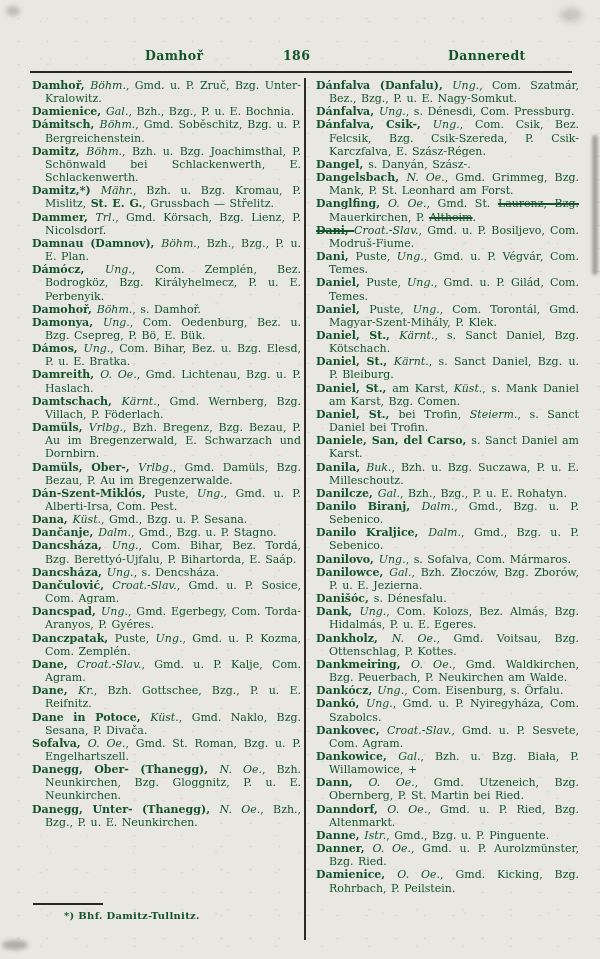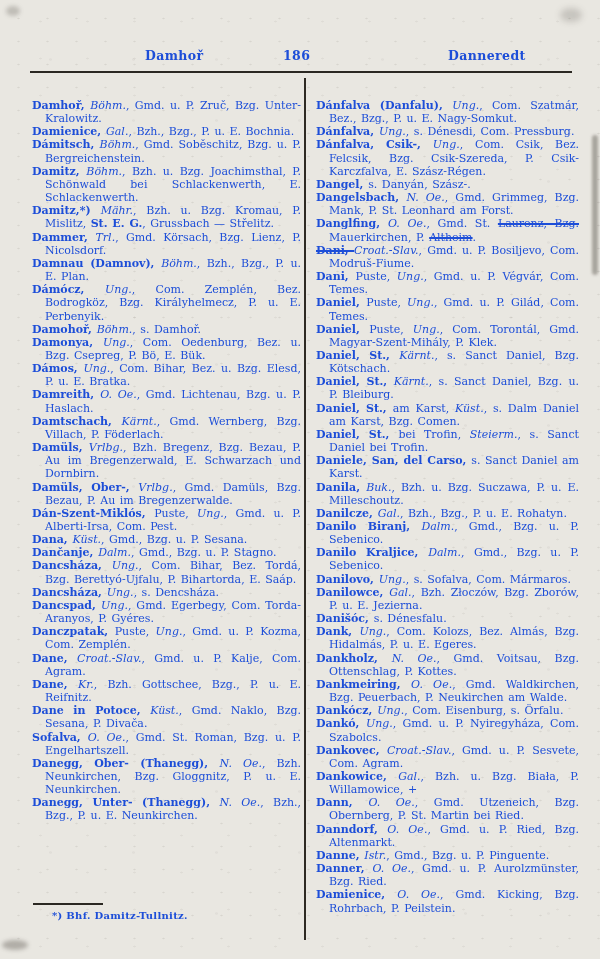--- a/index.html
+++ b/index.html
@@ -1,20 +1,20 @@
 <!DOCTYPE html>
 <html><head>
 <meta charset="utf-8">
 <style>
   html,body { margin:0; padding:0; background:#cfccc5; }
   .page {
     position:relative; width:600px; height:959px;
     background:#e9e7e1;
     font-family:"DejaVu Serif", serif;
-    color:#1d4ed8;
+    color:#14532d;
     overflow:hidden;
   }
   
   .page::before {
     content:""; position:absolute; inset:0; pointer-events:none;
     background-image:
       radial-gradient(rgba(70,62,50,.10) 0.8px, transparent 1.4px),
       radial-gradient(rgba(70,62,50,.07) 0.9px, transparent 1.5px),
       radial-gradient(rgba(70,62,50,.05) 1.2px, transparent 2px);
     background-size: 29px 23px, 47px 37px, 83px 61px;
@@ -31,40 +31,40 @@
          background:rgba(45,40,32,.22); filter:blur(2px); }
 
   .running-header { position:absolute; top:48px; left:0; width:600px; height:18px;
     font-size:12.5px; font-weight:bold; letter-spacing:.4px; }
   .rh-left  { position:absolute; left:145px; top:0; }
   .rh-num   { position:absolute; left:283px; top:0; }
   .rh-right { position:absolute; left:448px; top:0; }
   .header-rule { position:absolute; top:71px; left:30px; width:542px; height:2px;
     background:#2b2822; }
 
-  .col { position:absolute; top:79px;margin-top:20px; }
+  .col { position:absolute; top:79px; }
   .col-left  { left:32px;  width:269px; }
   .col-right { left:316px; width:263px; }
   .col-divider { position:absolute; top:78px; left:304px; width:2px; height:862px;
     background:#2e2a23; }
 
   .entry {
     margin:0; font-size:11px; line-height:13.15px;
     text-align:justify; padding-left:13px; text-indent:-13px;
     word-spacing:1px;
   }
   .seg-b  { font-weight:bold; }
   .seg-i  { font-style:italic; }
   .seg-r  { }
   .seg-s  { text-decoration:line-through; text-decoration-thickness:1.5px; }
   .seg-bs { font-weight:bold; text-decoration:line-through; text-decoration-thickness:1.5px; }
 
   .footnote-rule { position:absolute; left:33px; top:903px; width:70px; height:1.5px;
     background:#2b2822; }
-  .footnote { position:absolute; left:52px; top:910px; font-size:10px; font-weight:bold;
+  .footnote { position:absolute; left:64px; top:910px; font-size:10px; font-weight:bold;
     letter-spacing:.3px; }
 </style>
 </head>
 <body>
 
 <div class="page">
 
   <div class="smudge sm1"></div>
   <div class="smudge sm2"></div>
   <div class="smudge sm3"></div>
@@ -91,20 +91,21 @@
       <p class="entry"><span class="seg-b">Dámos, </span><span class="seg-i">Ung.</span><span class="seg-r">, Com. Bihar, Bez. u. Bzg. Elesd, P. u. E. Bratka.</span></p>
       <p class="entry"><span class="seg-b">Damreith, </span><span class="seg-i">O. Oe.</span><span class="seg-r">, Gmd. Lichtenau, Bzg. u. P. Haslach.</span></p>
       <p class="entry"><span class="seg-b">Damtschach, </span><span class="seg-i">Kärnt.</span><span class="seg-r">, Gmd. Wernberg, Bzg. Villach, P. Föderlach.</span></p>
       <p class="entry"><span class="seg-b">Damüls, </span><span class="seg-i">Vrlbg.</span><span class="seg-r">, Bzh. Bregenz, Bzg. Bezau, P. Au im Bregenzerwald, E. Schwarzach und Dornbirn.</span></p>
       <p class="entry"><span class="seg-b">Damüls, Ober-, </span><span class="seg-i">Vrlbg.</span><span class="seg-r">, Gmd. Damüls, Bzg. Bezau, P. Au im Bregenzerwalde.</span></p>
       <p class="entry"><span class="seg-b">Dán-Szent-Miklós, </span><span class="seg-r">Puste, </span><span class="seg-i">Ung.</span><span class="seg-r">, Gmd. u. P. Alberti-Irsa, Com. Pest.</span></p>
       <p class="entry"><span class="seg-b">Dana, </span><span class="seg-i">Küst.</span><span class="seg-r">, Gmd., Bzg. u. P. Sesana.</span></p>
       <p class="entry"><span class="seg-b">Dančanje, </span><span class="seg-i">Dalm.</span><span class="seg-r">, Gmd., Bzg. u. P. Stagno.</span></p>
       <p class="entry"><span class="seg-b">Dancsháza, </span><span class="seg-i">Ung.</span><span class="seg-r">, Com. Bihar, Bez. Tordá, Bzg. Berettyó-Ujfalu, P. Bihartorda, E. Saáp.</span></p>
       <p class="entry"><span class="seg-b">Dancsháza, </span><span class="seg-i">Ung.</span><span class="seg-r">, s. Dencsháza.</span></p>
+      <p class="entry"><span class="seg-b">Dančulović, </span><span class="seg-i">Croat.-Slav.</span><span class="seg-r">, Gmd. u. P. Sosice, Com. Agram.</span></p>
       <p class="entry"><span class="seg-b">Dancspad, </span><span class="seg-i">Ung.</span><span class="seg-r">, Gmd. Egerbegy, Com. Torda-Aranyos, P. Gyéres.</span></p>
       <p class="entry"><span class="seg-b">Danczpatak, </span><span class="seg-r">Puste, </span><span class="seg-i">Ung.</span><span class="seg-r">, Gmd. u. P. Kozma, Com. Zemplén.</span></p>
       <p class="entry"><span class="seg-b">Dane, </span><span class="seg-i">Croat.-Slav.</span><span class="seg-r">, Gmd. u. P. Kalje, Com. Agram.</span></p>
       <p class="entry"><span class="seg-b">Dane, </span><span class="seg-i">Kr.</span><span class="seg-r">, Bzh. Gottschee, Bzg., P. u. E. Reifnitz.</span></p>
       <p class="entry"><span class="seg-b">Dane in Potoce, </span><span class="seg-i">Küst.</span><span class="seg-r">, Gmd. Naklo, Bzg. Sesana, P. Divača.</span></p>
       <p class="entry"><span class="seg-b">Sofalva, </span><span class="seg-i">O. Oe.</span><span class="seg-r">, Gmd. St. Roman, Bzg. u. P. Engelhartszell.</span></p>
       <p class="entry"><span class="seg-b">Danegg, Ober- (Thanegg), </span><span class="seg-i">N. Oe.</span><span class="seg-r">, Bzh. Neunkirchen, Bzg. Gloggnitz, P. u. E. Neunkirchen.</span></p>
       <p class="entry"><span class="seg-b">Danegg, Unter- (Thanegg), </span><span class="seg-i">N. Oe.</span><span class="seg-r">, Bzh., Bzg., P. u. E. Neunkirchen.</span></p>
     </div>
   <div class="col-divider"></div>
@@ -114,21 +115,21 @@
       <p class="entry"><span class="seg-b">Dánfalva, Csik-, </span><span class="seg-i">Ung.</span><span class="seg-r">, Com. Csik, Bez. Felcsik, Bzg. Csik-Szereda, P. Csik-Karczfalva, E. Szász-Régen.</span></p>
       <p class="entry"><span class="seg-b">Dangel, </span><span class="seg-r">s. Danyán, Szász-.</span></p>
       <p class="entry"><span class="seg-b">Dangelsbach, </span><span class="seg-i">N. Oe.</span><span class="seg-r">, Gmd. Grimmeg, Bzg. Mank, P. St. Leonhard am Forst.</span></p>
       <p class="entry"><span class="seg-b">Danglfing, </span><span class="seg-i">O. Oe.</span><span class="seg-r">, Gmd. St. </span><span class="seg-s">Laurenz, Bzg.</span><span class="seg-r"> Mauerkirchen, P. </span><span class="seg-s">Altheim</span><span class="seg-r">.</span></p>
       <p class="entry"><span class="seg-bs">Dani, </span><span class="seg-i">Croat.-Slav.</span><span class="seg-r">, Gmd. u. P. Bosiljevo, Com. Modruš-Fiume.</span></p>
       <p class="entry"><span class="seg-b">Dani, </span><span class="seg-r">Puste, </span><span class="seg-i">Ung.</span><span class="seg-r">, Gmd. u. P. Végvár, Com. Temes.</span></p>
       <p class="entry"><span class="seg-b">Daniel, </span><span class="seg-r">Puste, </span><span class="seg-i">Ung.</span><span class="seg-r">, Gmd. u. P. Gilád, Com. Temes.</span></p>
       <p class="entry"><span class="seg-b">Daniel, </span><span class="seg-r">Puste, </span><span class="seg-i">Ung.</span><span class="seg-r">, Com. Torontál, Gmd. Magyar-Szent-Mihály, P. Klek.</span></p>
       <p class="entry"><span class="seg-b">Daniel, St., </span><span class="seg-i">Kärnt.</span><span class="seg-r">, s. Sanct Daniel, Bzg. Kötschach.</span></p>
       <p class="entry"><span class="seg-b">Daniel, St., </span><span class="seg-i">Kärnt.</span><span class="seg-r">, s. Sanct Daniel, Bzg. u. P. Bleiburg.</span></p>
-      <p class="entry"><span class="seg-b">Daniel, St., </span><span class="seg-r">am Karst, </span><span class="seg-i">Küst.</span><span class="seg-r">, s. Dalm Daniel am Karst, Bzg. Comen.</span></p>
+      <p class="entry"><span class="seg-b">Daniel, St., </span><span class="seg-r">am Karst, </span><span class="seg-i">Küst.</span><span class="seg-r">, s. Mank Daniel am Karst, Bzg. Comen.</span></p>
       <p class="entry"><span class="seg-b">Daniel, St., </span><span class="seg-r">bei Trofin, </span><span class="seg-i">Steierm.</span><span class="seg-r">, s. Sanct Daniel bei Trofin.</span></p>
       <p class="entry"><span class="seg-b">Daniele, San, del Carso, </span><span class="seg-r">s. Sanct Daniel am Karst.</span></p>
       <p class="entry"><span class="seg-b">Danila, </span><span class="seg-i">Buk.</span><span class="seg-r">, Bzh. u. Bzg. Suczawa, P. u. E. Milleschoutz.</span></p>
       <p class="entry"><span class="seg-b">Danilcze, </span><span class="seg-i">Gal.</span><span class="seg-r">, Bzh., Bzg., P. u. E. Rohatyn.</span></p>
       <p class="entry"><span class="seg-b">Danilo Biranj, </span><span class="seg-i">Dalm.</span><span class="seg-r">, Gmd., Bzg. u. P. Sebenico.</span></p>
       <p class="entry"><span class="seg-b">Danilo Kraljice, </span><span class="seg-i">Dalm.</span><span class="seg-r">, Gmd., Bzg. u. P. Sebenico.</span></p>
       <p class="entry"><span class="seg-b">Danilovo, </span><span class="seg-i">Ung.</span><span class="seg-r">, s. Sofalva, Com. Mármaros.</span></p>
       <p class="entry"><span class="seg-b">Danilowce, </span><span class="seg-i">Gal.</span><span class="seg-r">, Bzh. Złoczów, Bzg. Zborów, P. u. E. Jezierna.</span></p>
       <p class="entry"><span class="seg-b">Danišóc, </span><span class="seg-r">s. Dénesfalu.</span></p>
       <p class="entry"><span class="seg-b">Dank, </span><span class="seg-i">Ung.</span><span class="seg-r">, Com. Kolozs, Bez. Almás, Bzg. Hidalmás, P. u. E. Egeres.</span></p>

